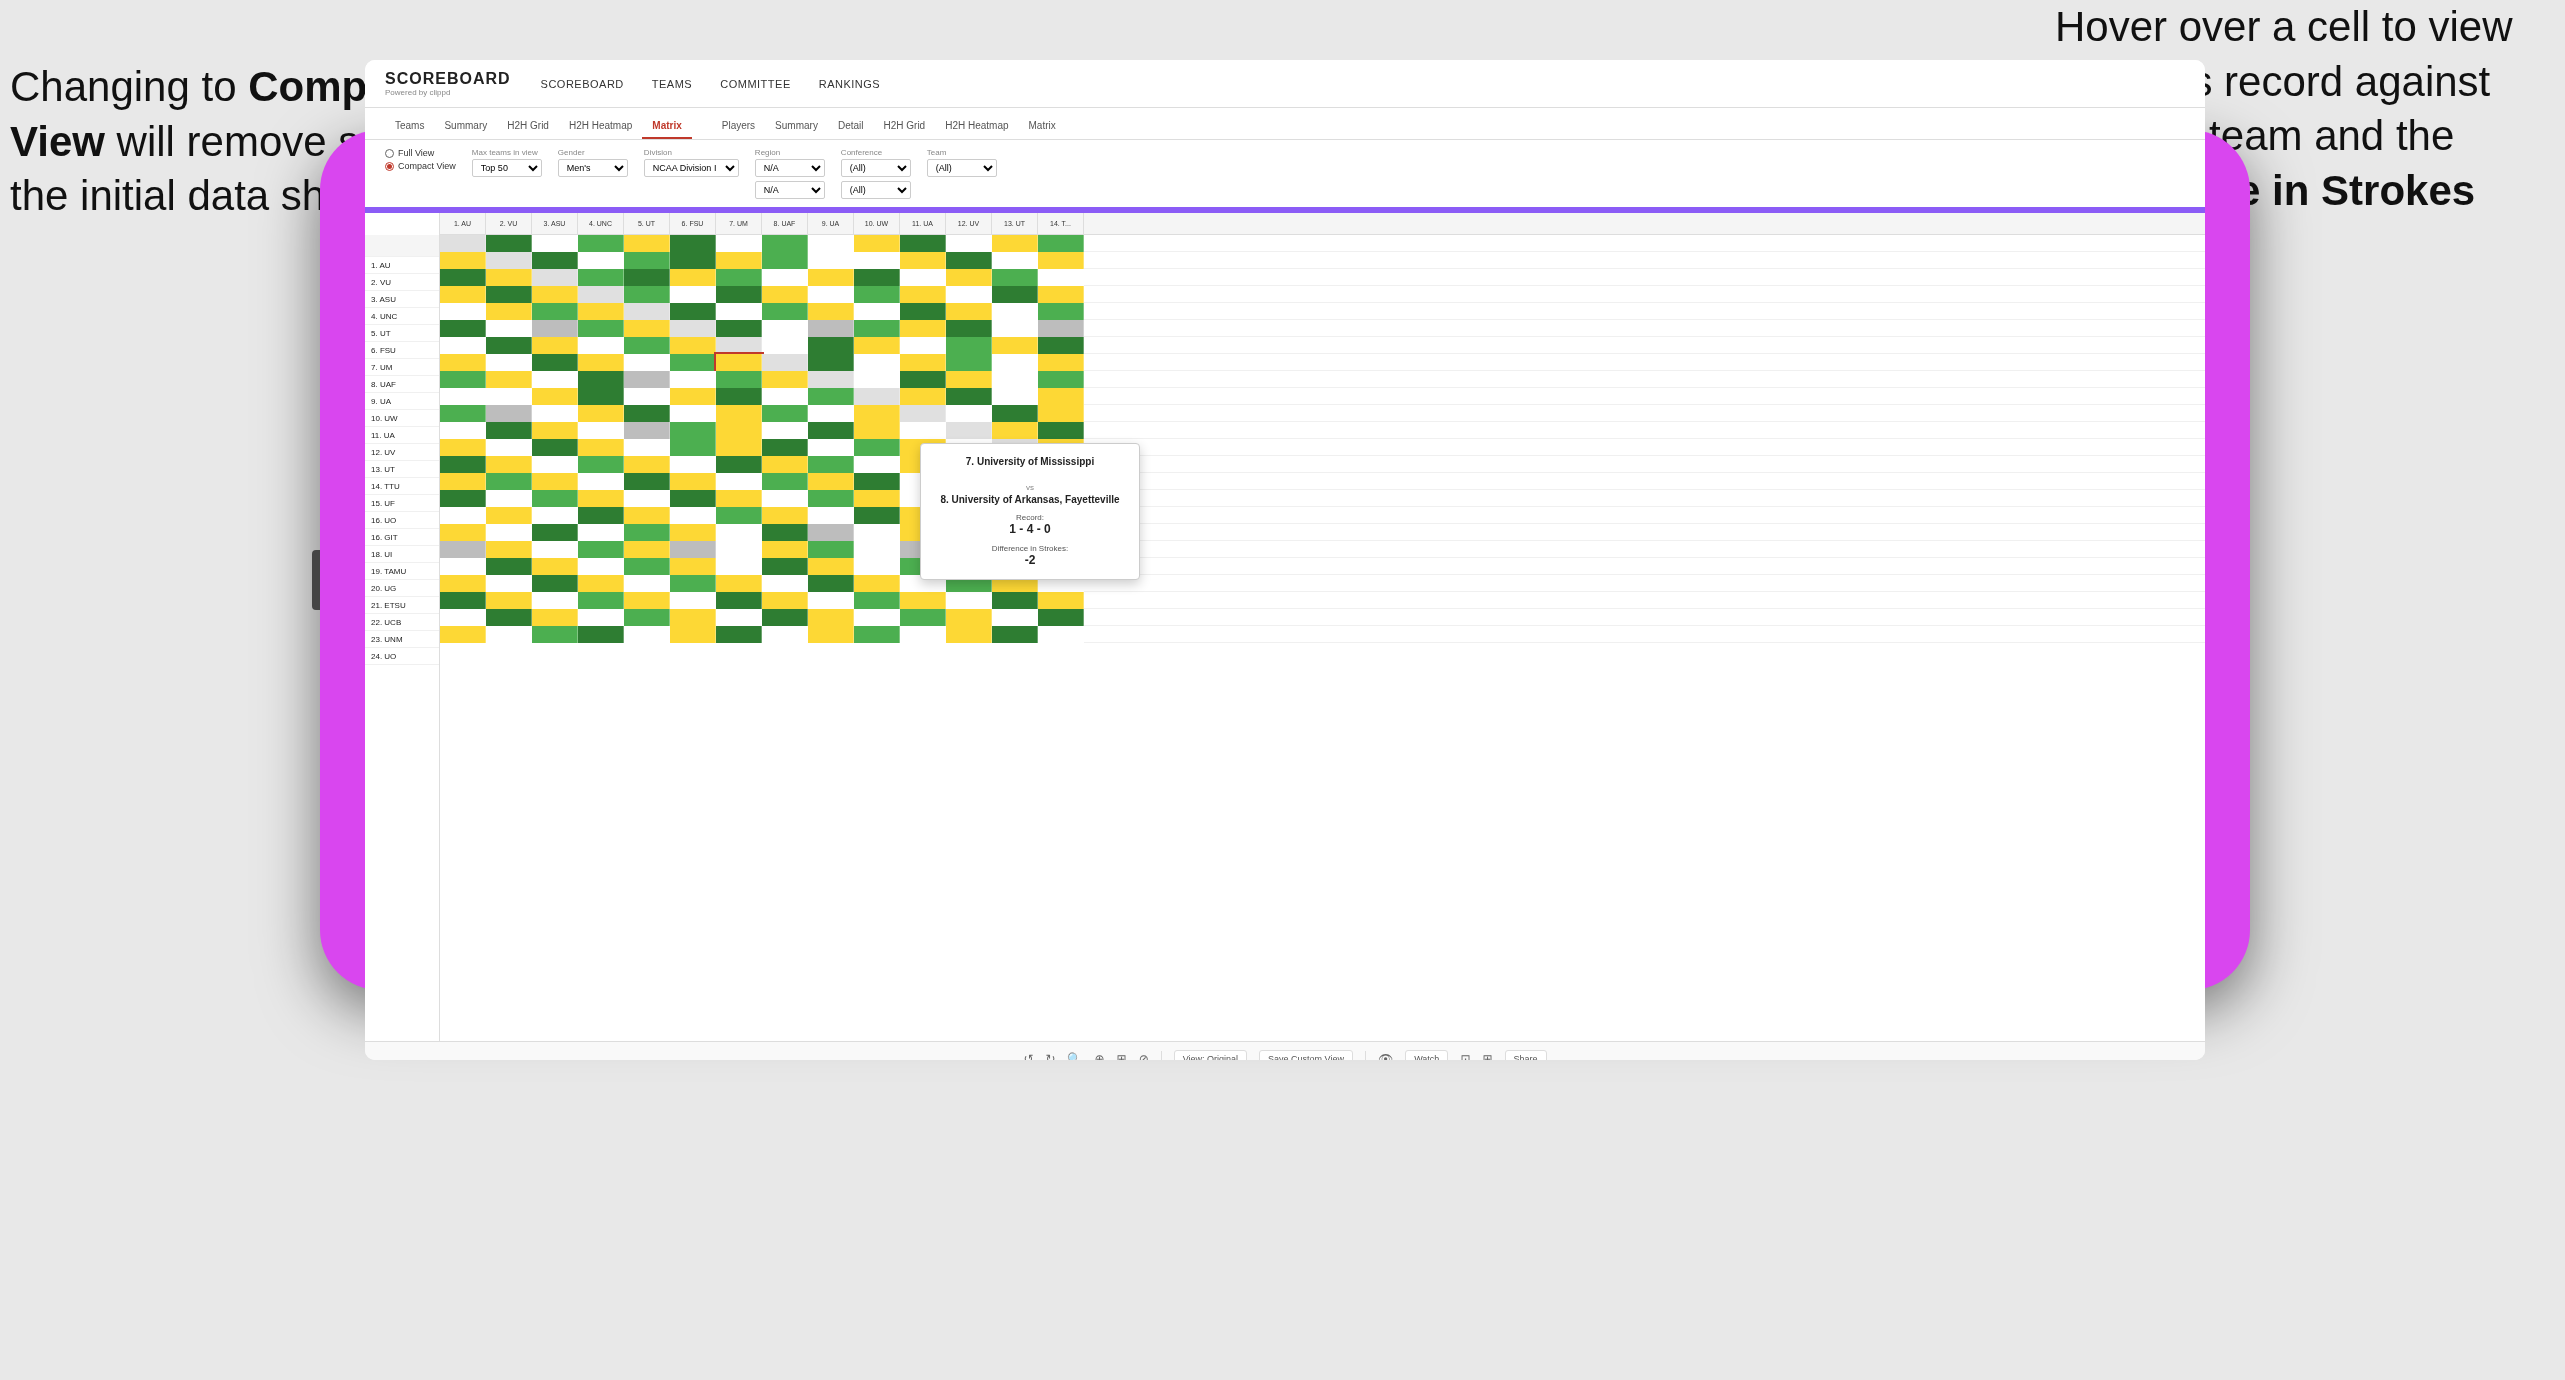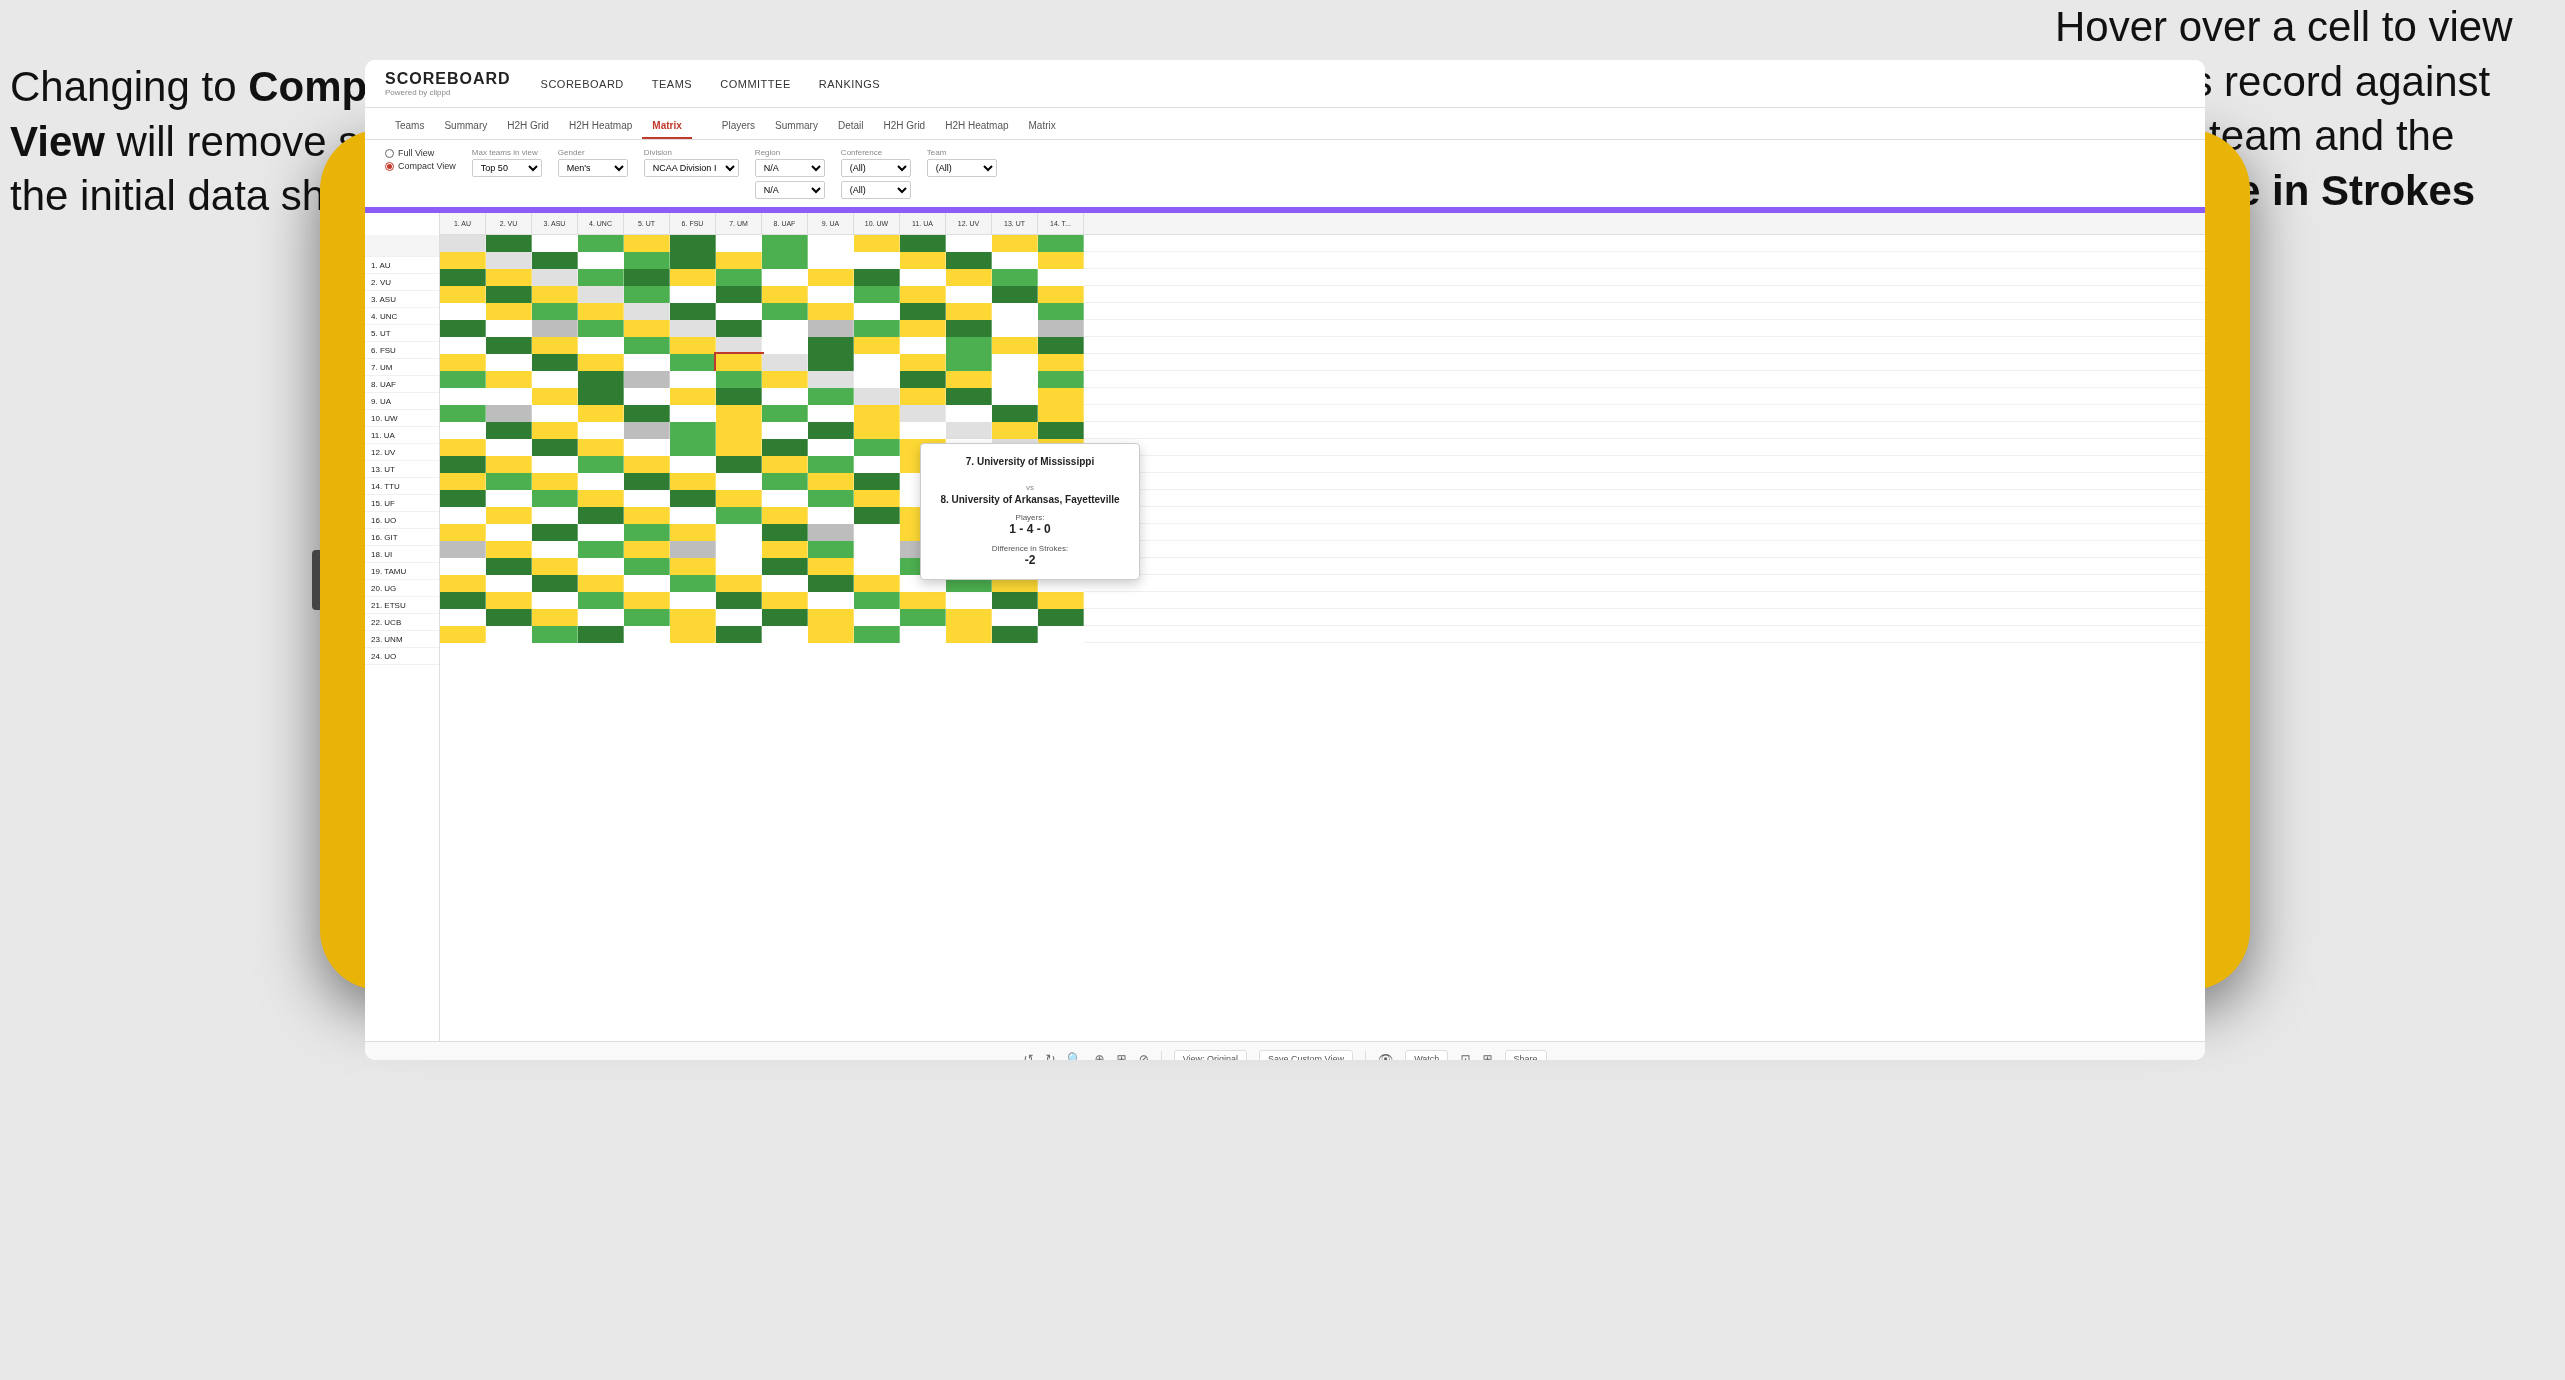--- a/index.html
+++ b/index.html
@@ -48,21 +48,21 @@
       pointer-events: none;
     }
 
     
     .tablet {
       position: absolute;
       top: 130px;
       left: 320px;
       width: 1930px;
       height: 860px;
-      background: #eab308;
+      background: #d946ef;
       border-radius: 60px;
       box-shadow: 0 20px 60px rgba(0,0,0,0.5);
       display: flex;
       align-items: center;
       justify-content: center;
     }
     .tablet-screen {
       width: 1840px;
       height: 1000px;
       background: #fff;
@@ -929,21 +929,21 @@
             <div class="grid-cell c-yellow"></div>
             <div class="grid-cell c-green-dark"></div>
             <div class="grid-cell c-white"></div>
           </div>
         </div>
 
         <div class="tooltip-popup">
           <div class="tooltip-title">7. University of Mississippi</div>
           <div class="tooltip-vs">vs</div>
           <div class="tooltip-team2">8. University of Arkansas, Fayetteville</div>
-          <div class="tooltip-record-label">Players:</div>
+          <div class="tooltip-record-label">Record:</div>
           <div class="tooltip-record-value">1 - 4 - 0</div>
           <div class="tooltip-strokes-label">Difference in Strokes:</div>
           <div class="tooltip-strokes-value">-2</div>
         </div>
       </div>
 
     </div>
 
     <div class="bottom-toolbar">
       <span class="toolbar-icon">↺</span>

